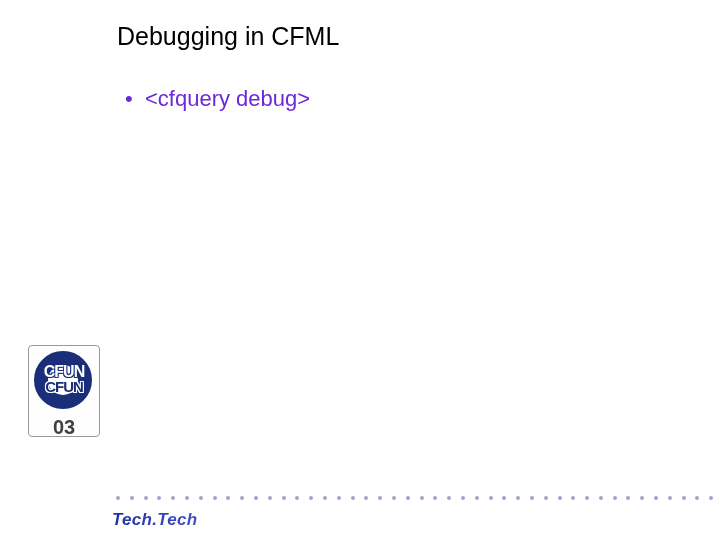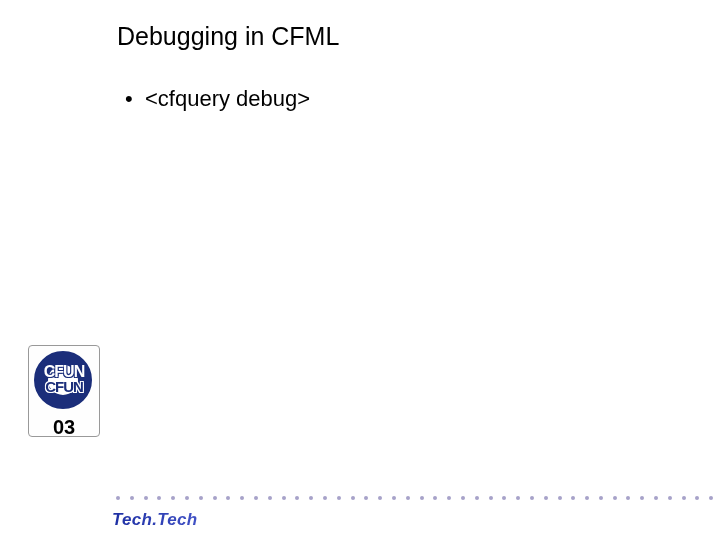--- a/index.html
+++ b/index.html
@@ -32,21 +32,21 @@
 
   .bullets {
     position: absolute;
     left: 125px;
     top: 85px;
     right: 40px;
   }
 
   .bullet {
     font-size: 22px;
-    color: #000000;
+    color: #6d28d9;
     margin-bottom: 48px;
     line-height: 1.25;
   }
   .bullet .dot {
     display: inline-block;
     width: 20px;
   }
 
   
   .badge {
@@ -101,21 +101,21 @@
   }
   .badge .year {
     position: absolute;
     bottom: 6px;
     left: 0;
     width: 72px;
     text-align: center;
     font-family: Arial, sans-serif;
     font-weight: 900;
     font-size: 20px;
-    color: #000000;
+    color: #404040;
     letter-spacing: 0px;
   }
   
   .badge svg { position:absolute; top:6px; left:6px; }
 
   
   .dots {
     position: absolute;
     left: 116px;
     right: 12px;

